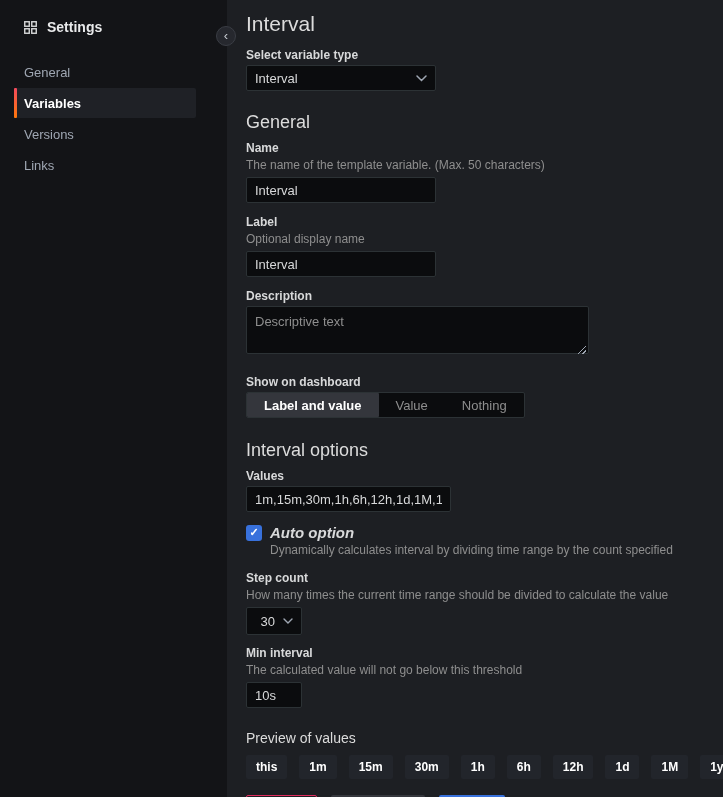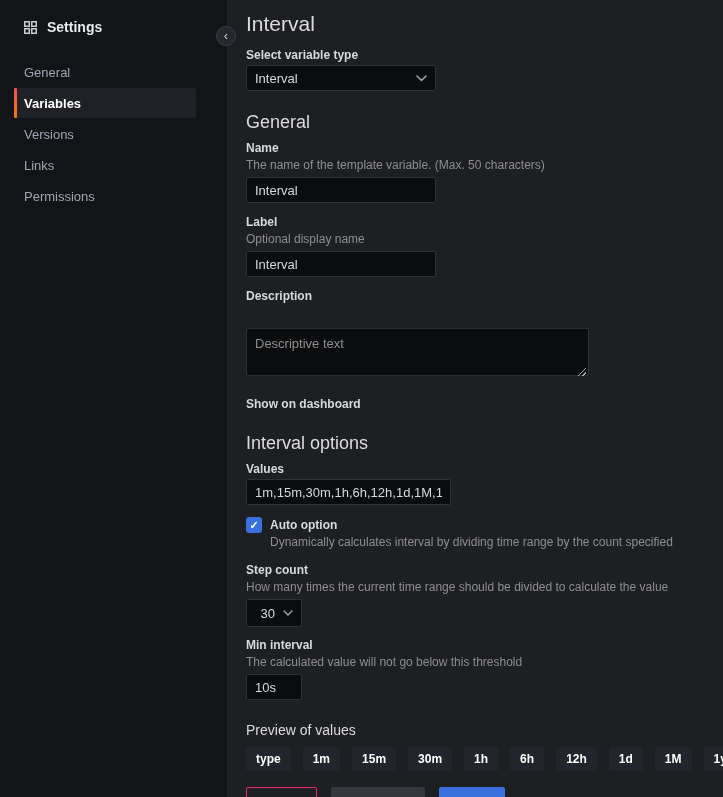--- a/index.html
+++ b/index.html
@@ -53,21 +53,21 @@
     height:26px; color:#d8d9da; font-size:13px; padding:0 8px;
     font-family:"Liberation Sans", sans-serif; outline:none;
   }
   .gf-select {
     display:flex; align-items:center; justify-content:space-between;
     cursor:pointer;
   }
   .chev { display:flex; margin-left:8px; }
   .textarea-wrap { position:relative; width:343px; }
   textarea.gf-input {
-    width:343px; height:48px; resize:none; padding:7px 8px; line-height:16px;margin-top:22px;
+    width:343px; height:48px; resize:none; padding:7px 8px; line-height:16px;
   }
   textarea.gf-input::placeholder { color:#8e8e8e; opacity:1; }
   .resize-handle {
     position:absolute; right:3px; bottom:4px; width:9px; height:9px;
     background:repeating-linear-gradient(-45deg, transparent 0 2px, #9fa7b3 2px 3px);
     clip-path:polygon(100% 0, 100% 100%, 0 100%);
     cursor:nwse-resize;
   }
   .radio-group {
     display:inline-flex; background:#0b0c0e;
@@ -77,21 +77,21 @@
     padding:0 17px; display:flex; align-items:center;
     font-size:13px; color:#8e8e8e; cursor:pointer; border-radius:1px;
   }
   .radio-option.selected { background:#34363c; color:#ffffff; font-weight:700; }
   .checkbox-row { display:flex; align-items:center; gap:8px; margin-bottom:2px; }
   .checkbox {
     width:16px; height:16px; border-radius:3px; background:#3871dc;
     color:#fff; font-size:11px; font-weight:700;
     display:flex; align-items:center; justify-content:center; cursor:pointer;
   }
-  .checkbox-label { font-size:12px; font-weight:700; color:#d8d9da; }
+  .checkbox-label { font-size:15px; font-weight:700; color:#d8d9da;font-style:italic; }
   .indent-desc { margin-left:24px; margin-bottom:0; }
   .preview-heading { font-size:14px; font-weight:400; color:#dcdcdc; margin:22px 0 9px; }
   .chips { display:flex; gap:12px; margin-bottom:16px; }
   .chip {
     height:24px; padding:0 10px; background:#22252b; border-radius:2px;
     color:#ffffff; font-weight:700; font-size:12px;
     display:flex; align-items:center;
   }
   .actions { display:flex; gap:14px; }
   .btn {
@@ -125,23 +125,20 @@
       </div>
       <div class="nav-item active">
         <span>Variables</span>
       </div>
       <div class="nav-item">
         <span>Versions</span>
       </div>
       <div class="nav-item">
         <span>Links</span>
       </div>
-      <div class="nav-item">
-        <span>Permissions</span>
-      </div>
     </nav>
 </div>
 
 <div class="back-btn">
   <span>‹</span>
 </div>
 
 <div class="main">
   <div class="page-title">Interval</div>
 
@@ -174,20 +171,26 @@
   <div class="field" style="margin-bottom:17px;">
     <div class="field-label">Description</div>
     <div class="textarea-wrap">
       <textarea class="gf-input" placeholder="Descriptive text" style=""></textarea>
       <span class="resize-handle"></span>
     </div>
   </div>
 
   <div class="field" style="margin-bottom:20px;">
     <div class="field-label">Show on dashboard</div>
+    <div class="radio-group">
+
+    <div class="radio-option selected">Label and value</div>
+        <div class="radio-option">Value</div>
+        <div class="radio-option">Nothing</div>
+      </div>
   </div>
 
   <div class="section-heading" style="margin-top:22px;">Interval options</div>
 
   <div class="field">
     <div class="field-label">Values</div>
     <input class="gf-input" style="width: 205px;" type="text" value="1m,15m,30m,1h,6h,12h,1d,1M,1y,1s,1ms">
   </div>
 
   <div class="field" style="margin-bottom:14px;">
@@ -215,21 +218,21 @@
 
   <div class="field" style="margin-bottom:0;">
     <div class="field-label">Min interval</div>
     <div class="field-desc">The calculated value will not go below this threshold</div>
     <input class="gf-input" style="width: 56px;" type="text" value="10s">
   </div>
 
   <div class="preview-heading">Preview of values</div>
   <div class="chips">
 
-  <span class="chip">type</span>
+  <span class="chip">this</span>
       <span class="chip">1m</span>
       <span class="chip">15m</span>
       <span class="chip">30m</span>
       <span class="chip">1h</span>
       <span class="chip">6h</span>
       <span class="chip">12h</span>
       <span class="chip">1d</span>
       <span class="chip">1M</span>
       <span class="chip">1y</span>
     </div>

